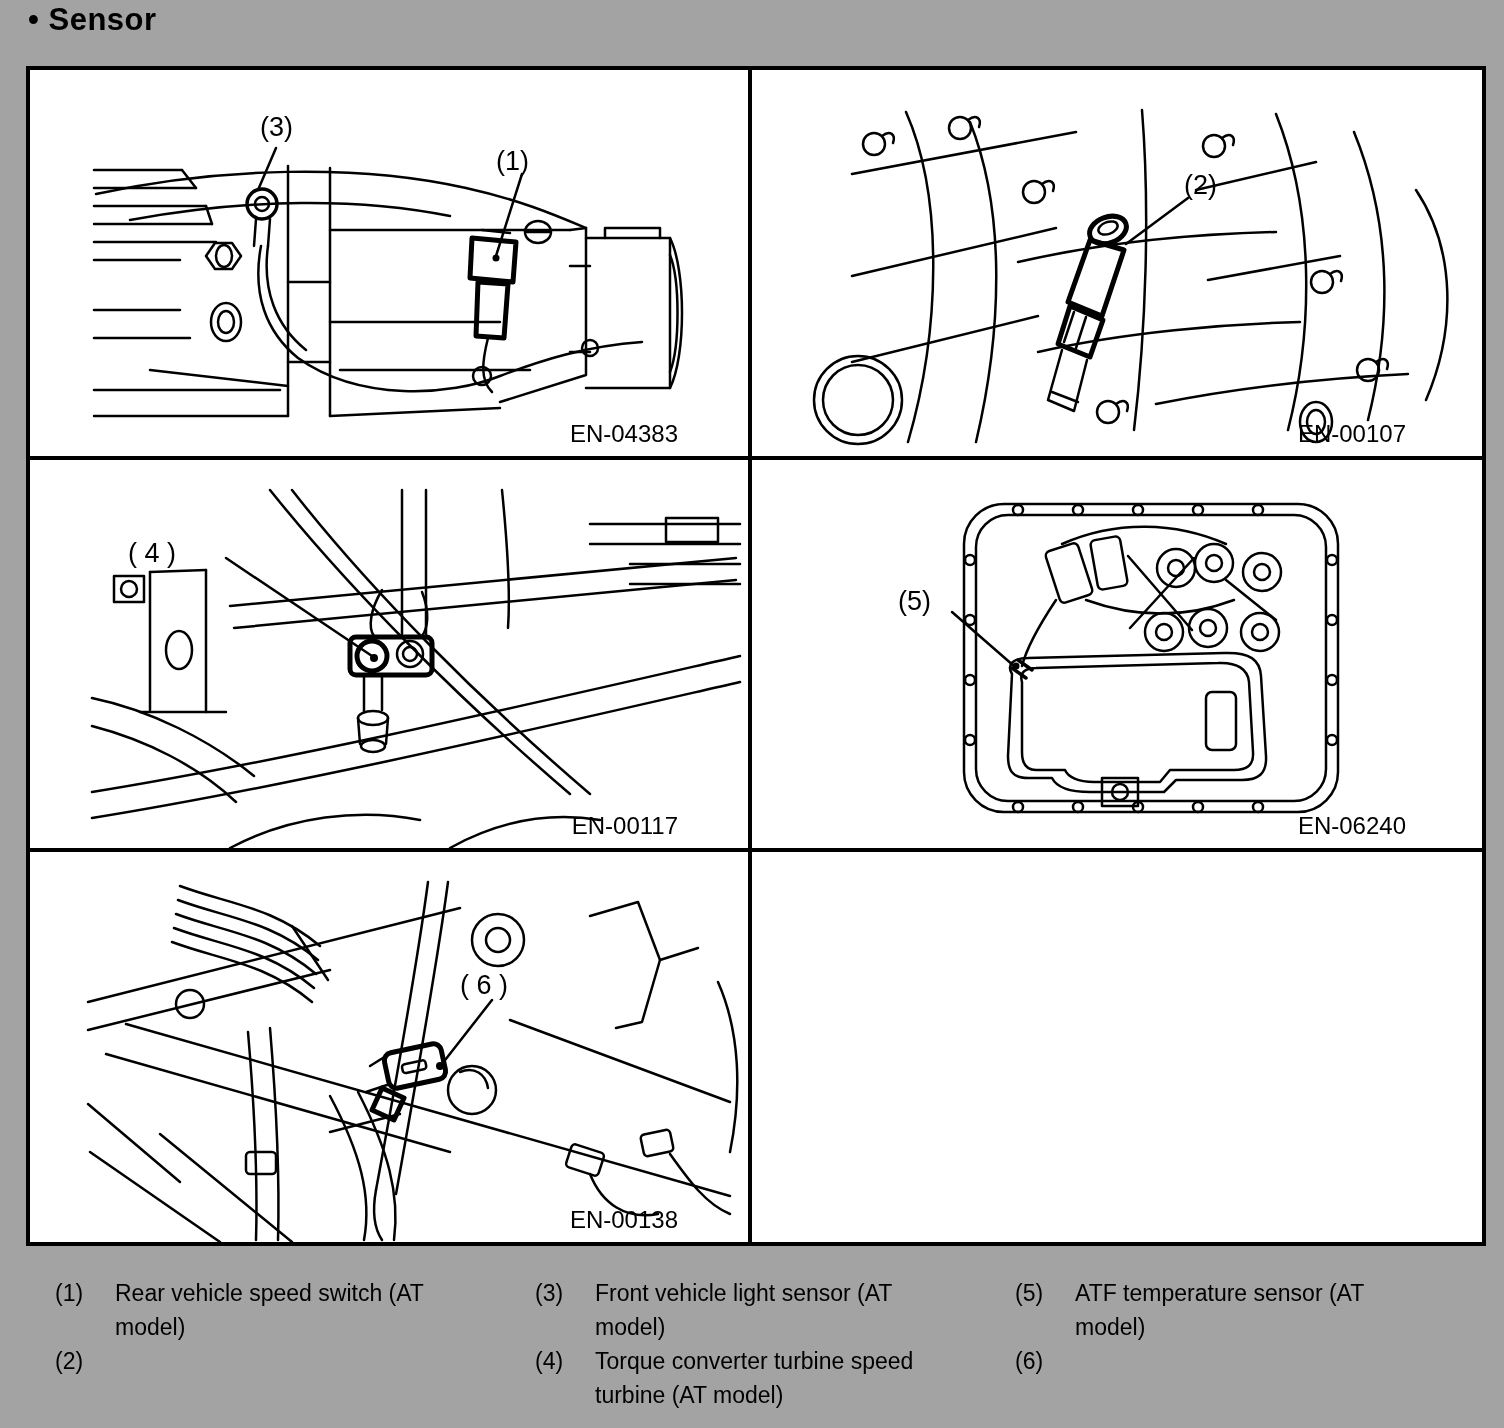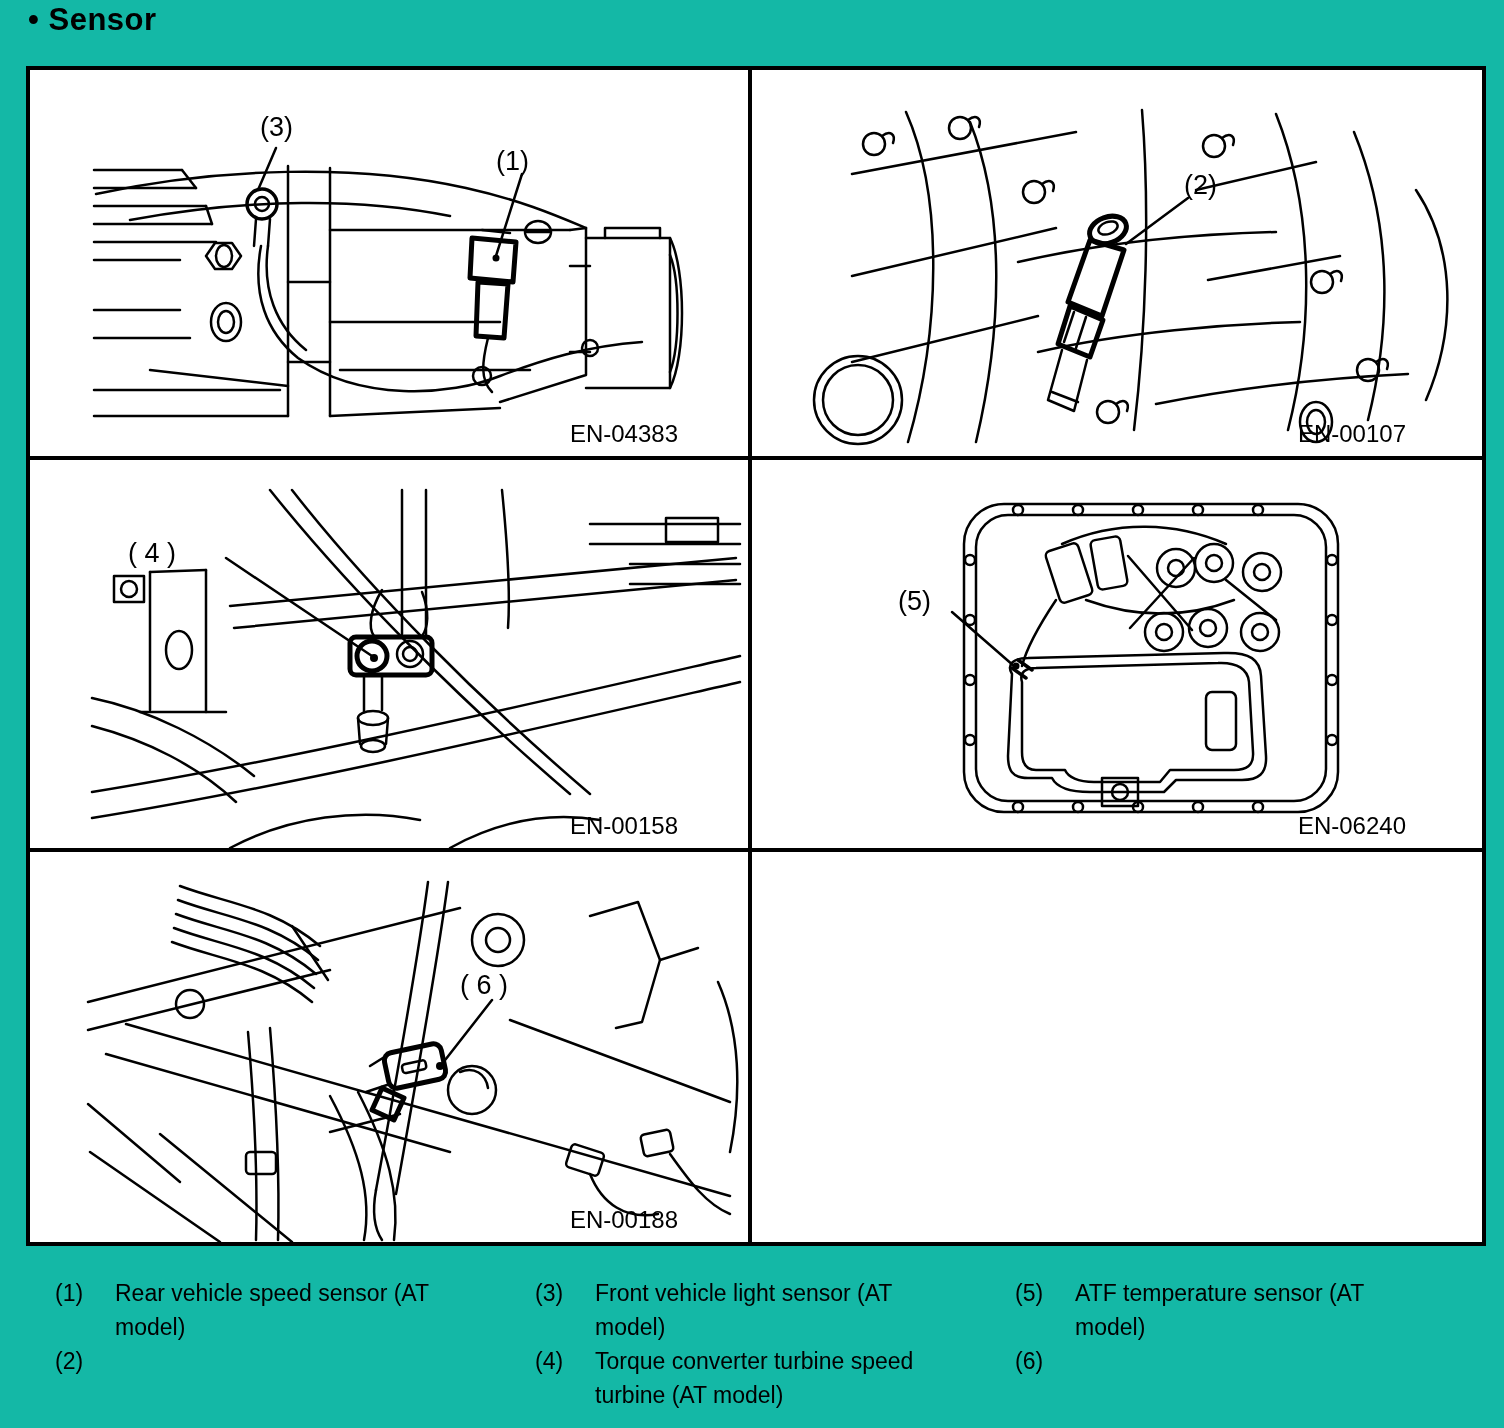--- a/index.html
+++ b/index.html
@@ -1,16 +1,16 @@
 <!DOCTYPE html>
 <html><head>
 <meta charset="utf-8">
 <style>
   html,body{margin:0;padding:0;background:#fff;}
-  #page{position:relative;width:1504px;height:1428px;background:#14b8a6;
+  #page{position:relative;width:1504px;height:1428px;background:#a3a3a3;
         font-family:"Liberation Sans",sans-serif;color:#000;overflow:hidden;}
   #title{position:absolute;left:28px;top:2px;font-size:31px;font-weight:bold;letter-spacing:0.5px;}
   #grid{position:absolute;left:26px;top:66px;width:1452px;height:1172px;
         border:4px solid #000;display:grid;
         grid-template-columns:722px 1fr;grid-template-rows:390px 392px 1fr;}
   .cell{position:relative;background:#fff;}
   .cell.cl{border-right:4px solid #000;}
   .cell.ct{border-bottom:4px solid #000;}
   .cell svg{position:absolute;left:0;top:0;width:100%;height:100%;}
   svg *{stroke:#000;fill:none;stroke-width:2.5;stroke-linecap:round;stroke-linejoin:round;}
@@ -179,21 +179,21 @@
         <ellipse cx="343" cy="258" rx="15" ry="7"></ellipse>
         <path d="M328,258 L330,284"></path>
           <path d="M358,258 L356,284"></path>
         <ellipse cx="343" cy="286" rx="12" ry="6"></ellipse>
         <path d="M196,98 L342,196"></path>
           <circle class="f" cx="344" cy="198" r="4"></circle>
         <path d="M200,388 C260,356 330,348 390,360"></path>
         <path d="M420,388 C470,360 520,352 570,360"></path>
       </svg>
       <span class="callout" style="left:98px;top:78px">( 4 )</span>
-      <span class="figid rL">EN-00158</span>
+      <span class="figid rL">EN-00117</span>
     </div>
 
     <div class="cell ct">
       <svg viewBox="0 0 722 388">
         <rect x="208" y="44" width="374" height="308" rx="40"></rect>
         <rect x="220" y="55" width="350" height="286" rx="32"></rect>
         <circle cx="262" cy="50" r="5"></circle>
           <circle cx="322" cy="50" r="5"></circle>
           <circle cx="382" cy="50" r="5"></circle>
           <circle cx="442" cy="50" r="5"></circle>
@@ -284,32 +284,32 @@
         <rect x="216" y="300" width="30" height="22" rx="4"></rect>
         <rect x="538" y="296" width="34" height="24" rx="4" transform="rotate(18 555 308)"></rect>
         <rect x="612" y="280" width="30" height="22" rx="4" transform="rotate(-12 627 291)"></rect>
         <path d="M560,322 C572,352 596,368 628,362"></path>
         <path d="M640,302 C660,330 676,352 700,362"></path>
         <path d="M60,300 L190,390"></path>
           <path d="M130,282 L262,390"></path>
           <path d="M58,252 L150,330"></path>
       </svg>
       <span class="callout" style="left:430px;top:118px">( 6 )</span>
-      <span class="figid rL">EN-00188</span>
+      <span class="figid rL">EN-00138</span>
     </div>
 
     <div class="cell"></div>
 
   </div>
 
   <div id="legend">
     <div class="leg-col">
       <div class="leg-item">
         <span class="leg-num">(1)</span>
-        <span class="leg-txt">Rear vehicle speed sensor (AT model)</span>
+        <span class="leg-txt">Rear vehicle speed switch (AT model)</span>
       </div>
       <div class="leg-item">
         <span class="leg-num">(2)</span>
       </div>
     </div>
     <div class="leg-col">
       <div class="leg-item">
         <span class="leg-num">(3)</span>
         <span class="leg-txt">Front vehicle light sensor (AT model)</span>
       </div>

